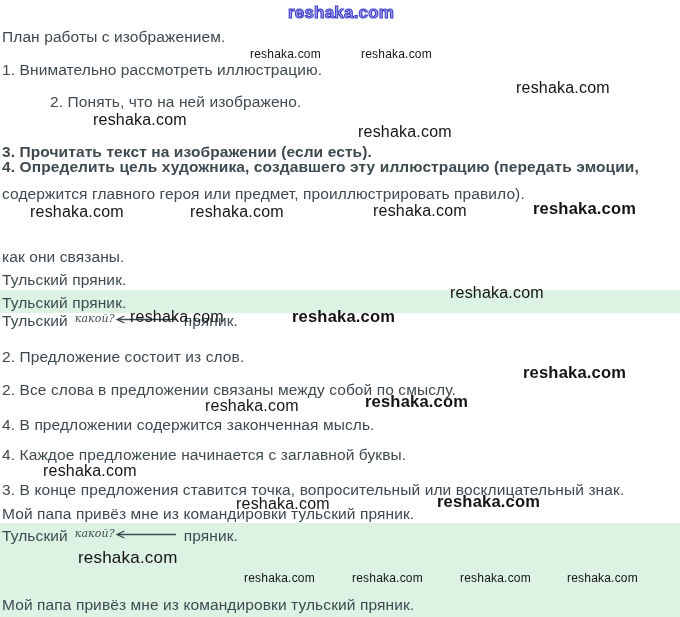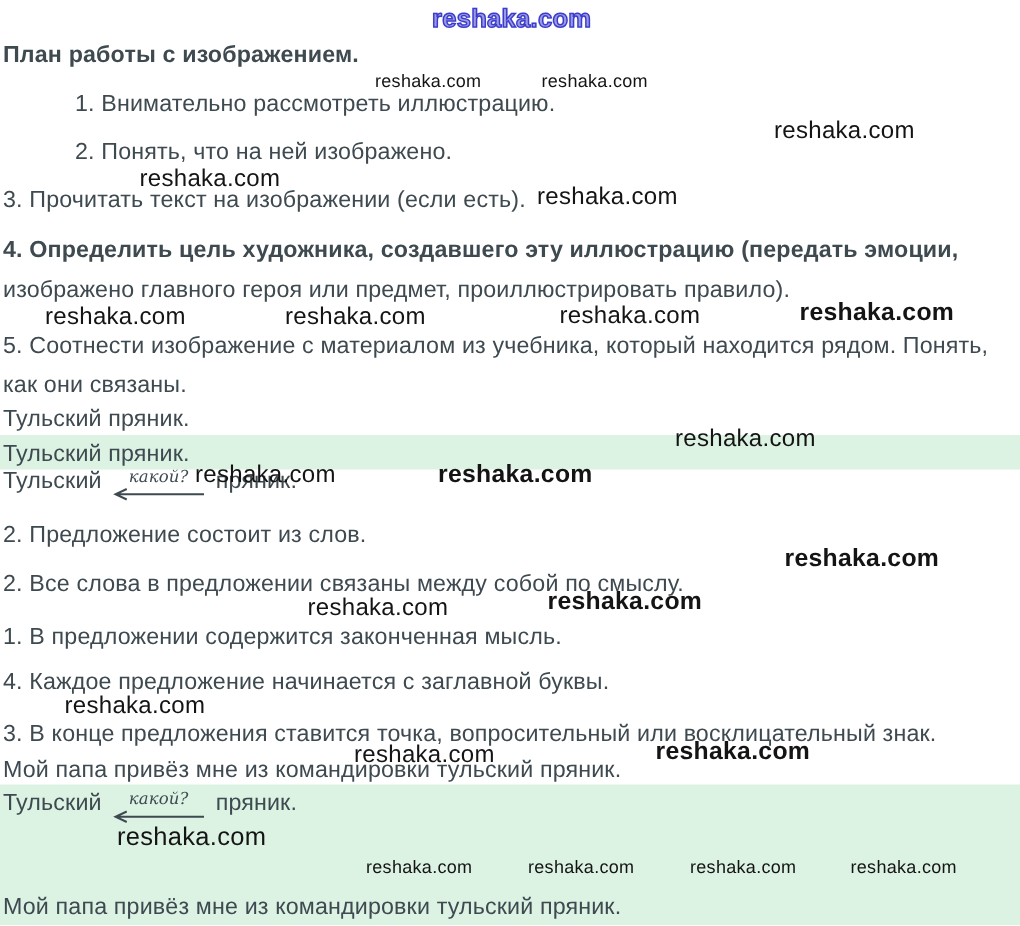--- a/index.html
+++ b/index.html
@@ -21,64 +21,63 @@
   }
   .wm-sm { font-size:12px; }
   .wm-md { font-size:16px; }
   .wm-lg { font-size:16.5px; font-weight:600; }
   .wm-top {
     font-size:17px; font-weight:bold; color:rgba(255,255,255,0.1);
     -webkit-text-stroke:1px #3c3ccc; text-shadow:0 0 1px #8a8ae0;
   }
   .arrow-line { display:flex; }
   .arrow-group {
-    display:inline-flex; flex-direction:column; align-items:center;
+    display:inline-flex; flex-direction:row; align-items:center;
     margin:0 7px; padding-bottom:3px;
   }
   .arrow-q {
     font-family:"DejaVu Serif", serif; font-style:italic;
     font-size:11px; line-height:11px; color:#3e4a50; margin-bottom:2px;
   }
 </style>
 </head>
 <body>
 
 <div class="canvas">
 
   <div class="band band1"></div>
   <div class="band band2"></div>
 
   <div class="wm wm-top" style="left:288px; top:3px;">reshaka.com</div>
 
-  <div class="txt" style="left:2px; top:28px;font-weight:bold;">План работы с изображением.</div>
-  <div class="txt" style="left:2px; top:61px;margin-left:48px;">1. Внимательно рассмотреть иллюстрацию.</div>
+  <div class="txt" style="left:2px; top:28px;">План работы с изображением.</div>
+  <div class="txt" style="left:2px; top:61px;">1. Внимательно рассмотреть иллюстрацию.</div>
   <div class="txt" style="left:2px; top:93px;margin-left:48px;">2. Понять, что на ней изображено.</div>
-  <div class="txt" style="left:2px; top:125px;">3. Прочитать текст на изображении (если есть).</div>
+  <div class="txt" style="left:2px; top:143px;font-weight:bold;">3. Прочитать текст на изображении (если есть).</div>
   <div class="txt" style="left:2px; top:158px;font-weight:bold;">4. Определить цель художника, создавшего эту иллюстрацию (передать эмоции,</div>
-  <div class="txt" style="left:2px; top:185px;">изображено главного героя или предмет, проиллюстрировать правило).</div>
-  <div class="txt" style="left:2px; top:222px;">5. Соотнести изображение с материалом из учебника, который находится рядом. Понять,</div>
+  <div class="txt" style="left:2px; top:185px;">содержится главного героя или предмет, проиллюстрировать правило).</div>
   <div class="txt" style="left:2px; top:248px;text-align:center;">как они связаны.</div>
 
   <div class="txt" style="left:2px; top:271px;">Тульский пряник.</div>
   <div class="txt" style="left:2px; top:294px;">Тульский пряник.</div>
 
   <div class="txt arrow-line" style="left:2px; top:312px;">
     <span>Тульский</span>
     <span class="arrow-group">
       <span class="arrow-q">какой?</span>
       <svg width="62" height="9" viewBox="0 0 62 9">
         <path d="M61 4.5 H3 M9.5 1 L2 4.5 L9.5 8" fill="none" stroke="#3e4a50" stroke-width="1.3"></path>
       </svg>
     </span>
     <span>пряник.</span>
   </div>
 
   <div class="txt" style="left:2px; top:348px;">2. Предложение состоит из слов.</div>
   <div class="txt" style="left:2px; top:381px;">2. Все слова в предложении связаны между собой по смыслу.</div>
-  <div class="txt" style="left:2px; top:416px;">1. В предложении содержится законченная мысль.</div>
+  <div class="txt" style="left:2px; top:416px;">4. В предложении содержится законченная мысль.</div>
   <div class="txt" style="left:2px; top:446px;">4. Каждое предложение начинается с заглавной буквы.</div>
   <div class="txt" style="left:2px; top:481px;">3. В конце предложения ставится точка, вопросительный или восклицательный знак.</div>
   <div class="txt" style="left:2px; top:505px;">Мой папа привёз мне из командировки тульский пряник.</div>
 
   <div class="txt arrow-line" style="left:2px; top:527px;">
     <span>Тульский</span>
     <span class="arrow-group">
       <span class="arrow-q">какой?</span>
       <svg width="62" height="9" viewBox="0 0 62 9">
         <path d="M61 4.5 H3 M9.5 1 L2 4.5 L9.5 8" fill="none" stroke="#3e4a50" stroke-width="1.3"></path>

